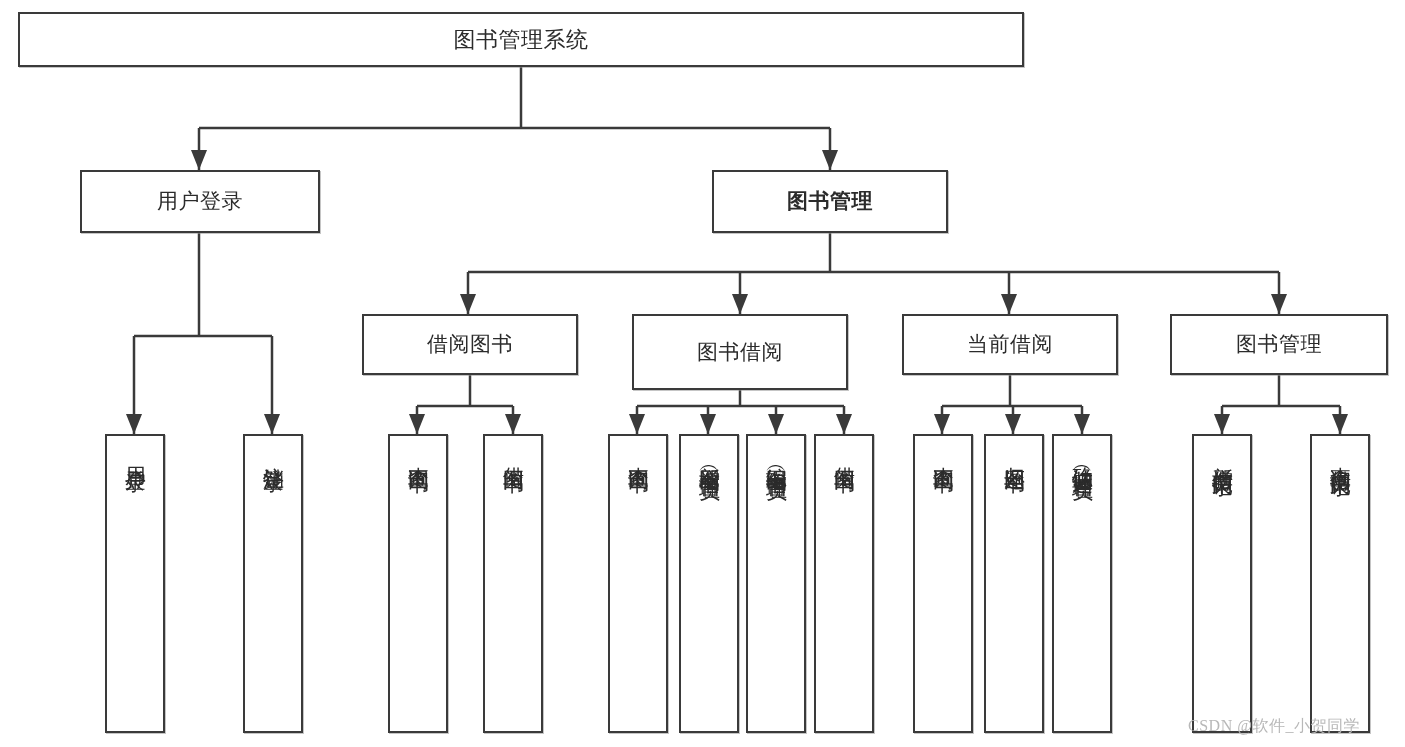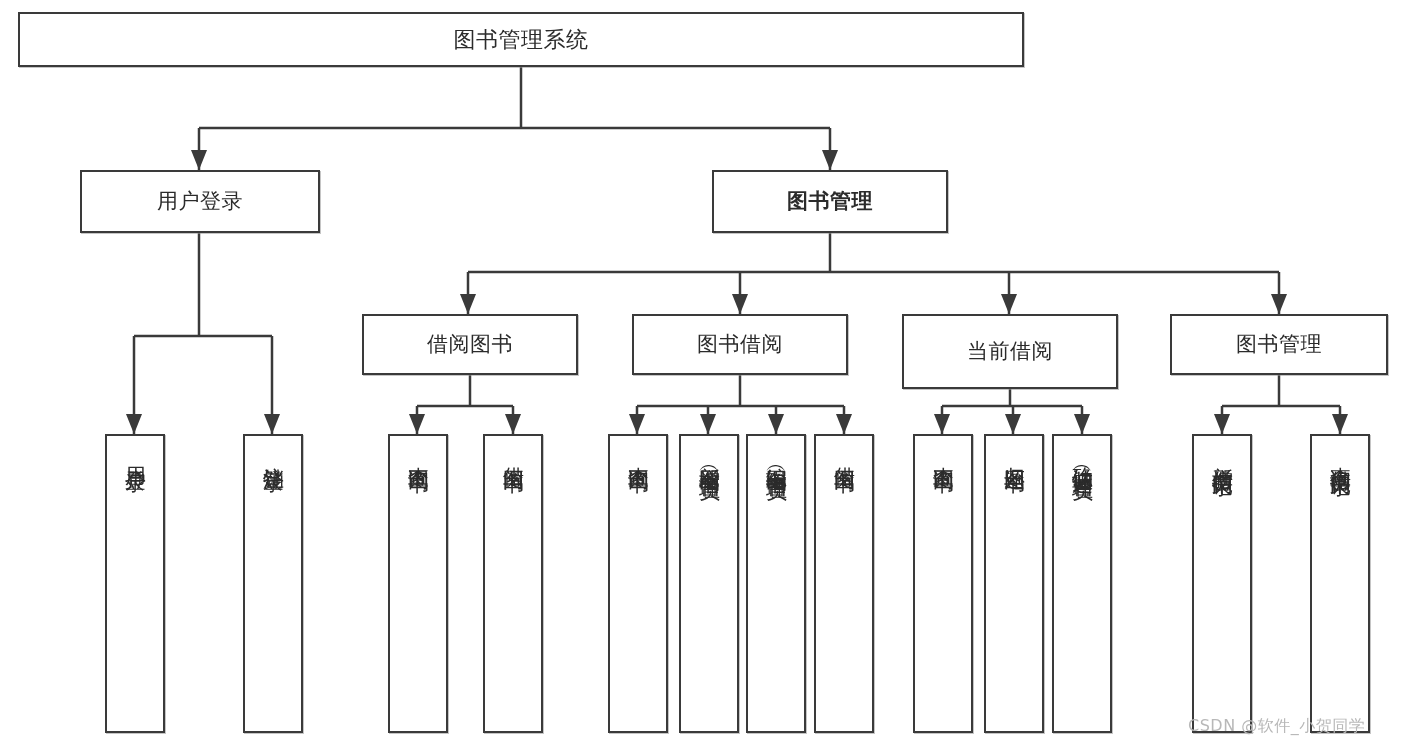--- a/index.html
+++ b/index.html
@@ -59,20 +59,21 @@
   .node.root .node-label { font-size: 22px; }
   .watermark {
     position: absolute;
     left: 1188px;
     top: 716px;
     font-size: 16px;
     color: #b8b8b8;
     white-space: nowrap;
     z-index: 3;
     letter-spacing: 0.5px;
+    font-family: Liberation Serif, serif;
   }
 </style>
 </head>
 <body>
 
 <div id="canvas">
   <svg id="edges" viewBox="0 0 1405 747">
       <line x1="521" y1="67" x2="521" y2="128" stroke="#3a3a3a" stroke-width="2.5"></line>
       <line x1="199" y1="128" x2="830" y2="128" stroke="#3a3a3a" stroke-width="2.5"></line>
       <line x1="199" y1="128" x2="199" y2="170" stroke="#3a3a3a" stroke-width="2.5"></line>
@@ -132,24 +133,24 @@
       </div>
       <div class="node" style="left: 80px; top: 170px; width: 240px; height: 63px;">
         <span class="node-label">用户登录</span>
       </div>
       <div class="node" style="left: 712px; top: 170px; width: 236px; height: 63px; font-weight: bold;">
         <span class="node-label">图书管理</span>
       </div>
       <div class="node" style="left: 362px; top: 314px; width: 216px; height: 61px;">
         <span class="node-label">借阅图书</span>
       </div>
-      <div class="node" style="left: 632px; top: 314px; width: 216px; height: 61px;">
+      <div class="node" style="left: 632px; top: 314px; width: 216px; height: 76px;">
         <span class="node-label">图书借阅</span>
       </div>
-      <div class="node" style="left: 902px; top: 314px; width: 216px; height: 75px;">
+      <div class="node" style="left: 902px; top: 314px; width: 216px; height: 61px;">
         <span class="node-label">当前借阅</span>
       </div>
       <div class="node" style="left: 1170px; top: 314px; width: 218px; height: 61px;">
         <span class="node-label">图书管理</span>
       </div>
       <div class="node vertical" style="left: 105px; top: 434px; width: 60px; height: 299px;">
         <span class="node-label">用户登录</span>
       </div>
       <div class="node vertical" style="left: 243px; top: 434px; width: 60px; height: 299px;">
         <span class="node-label">注销登录</span>

